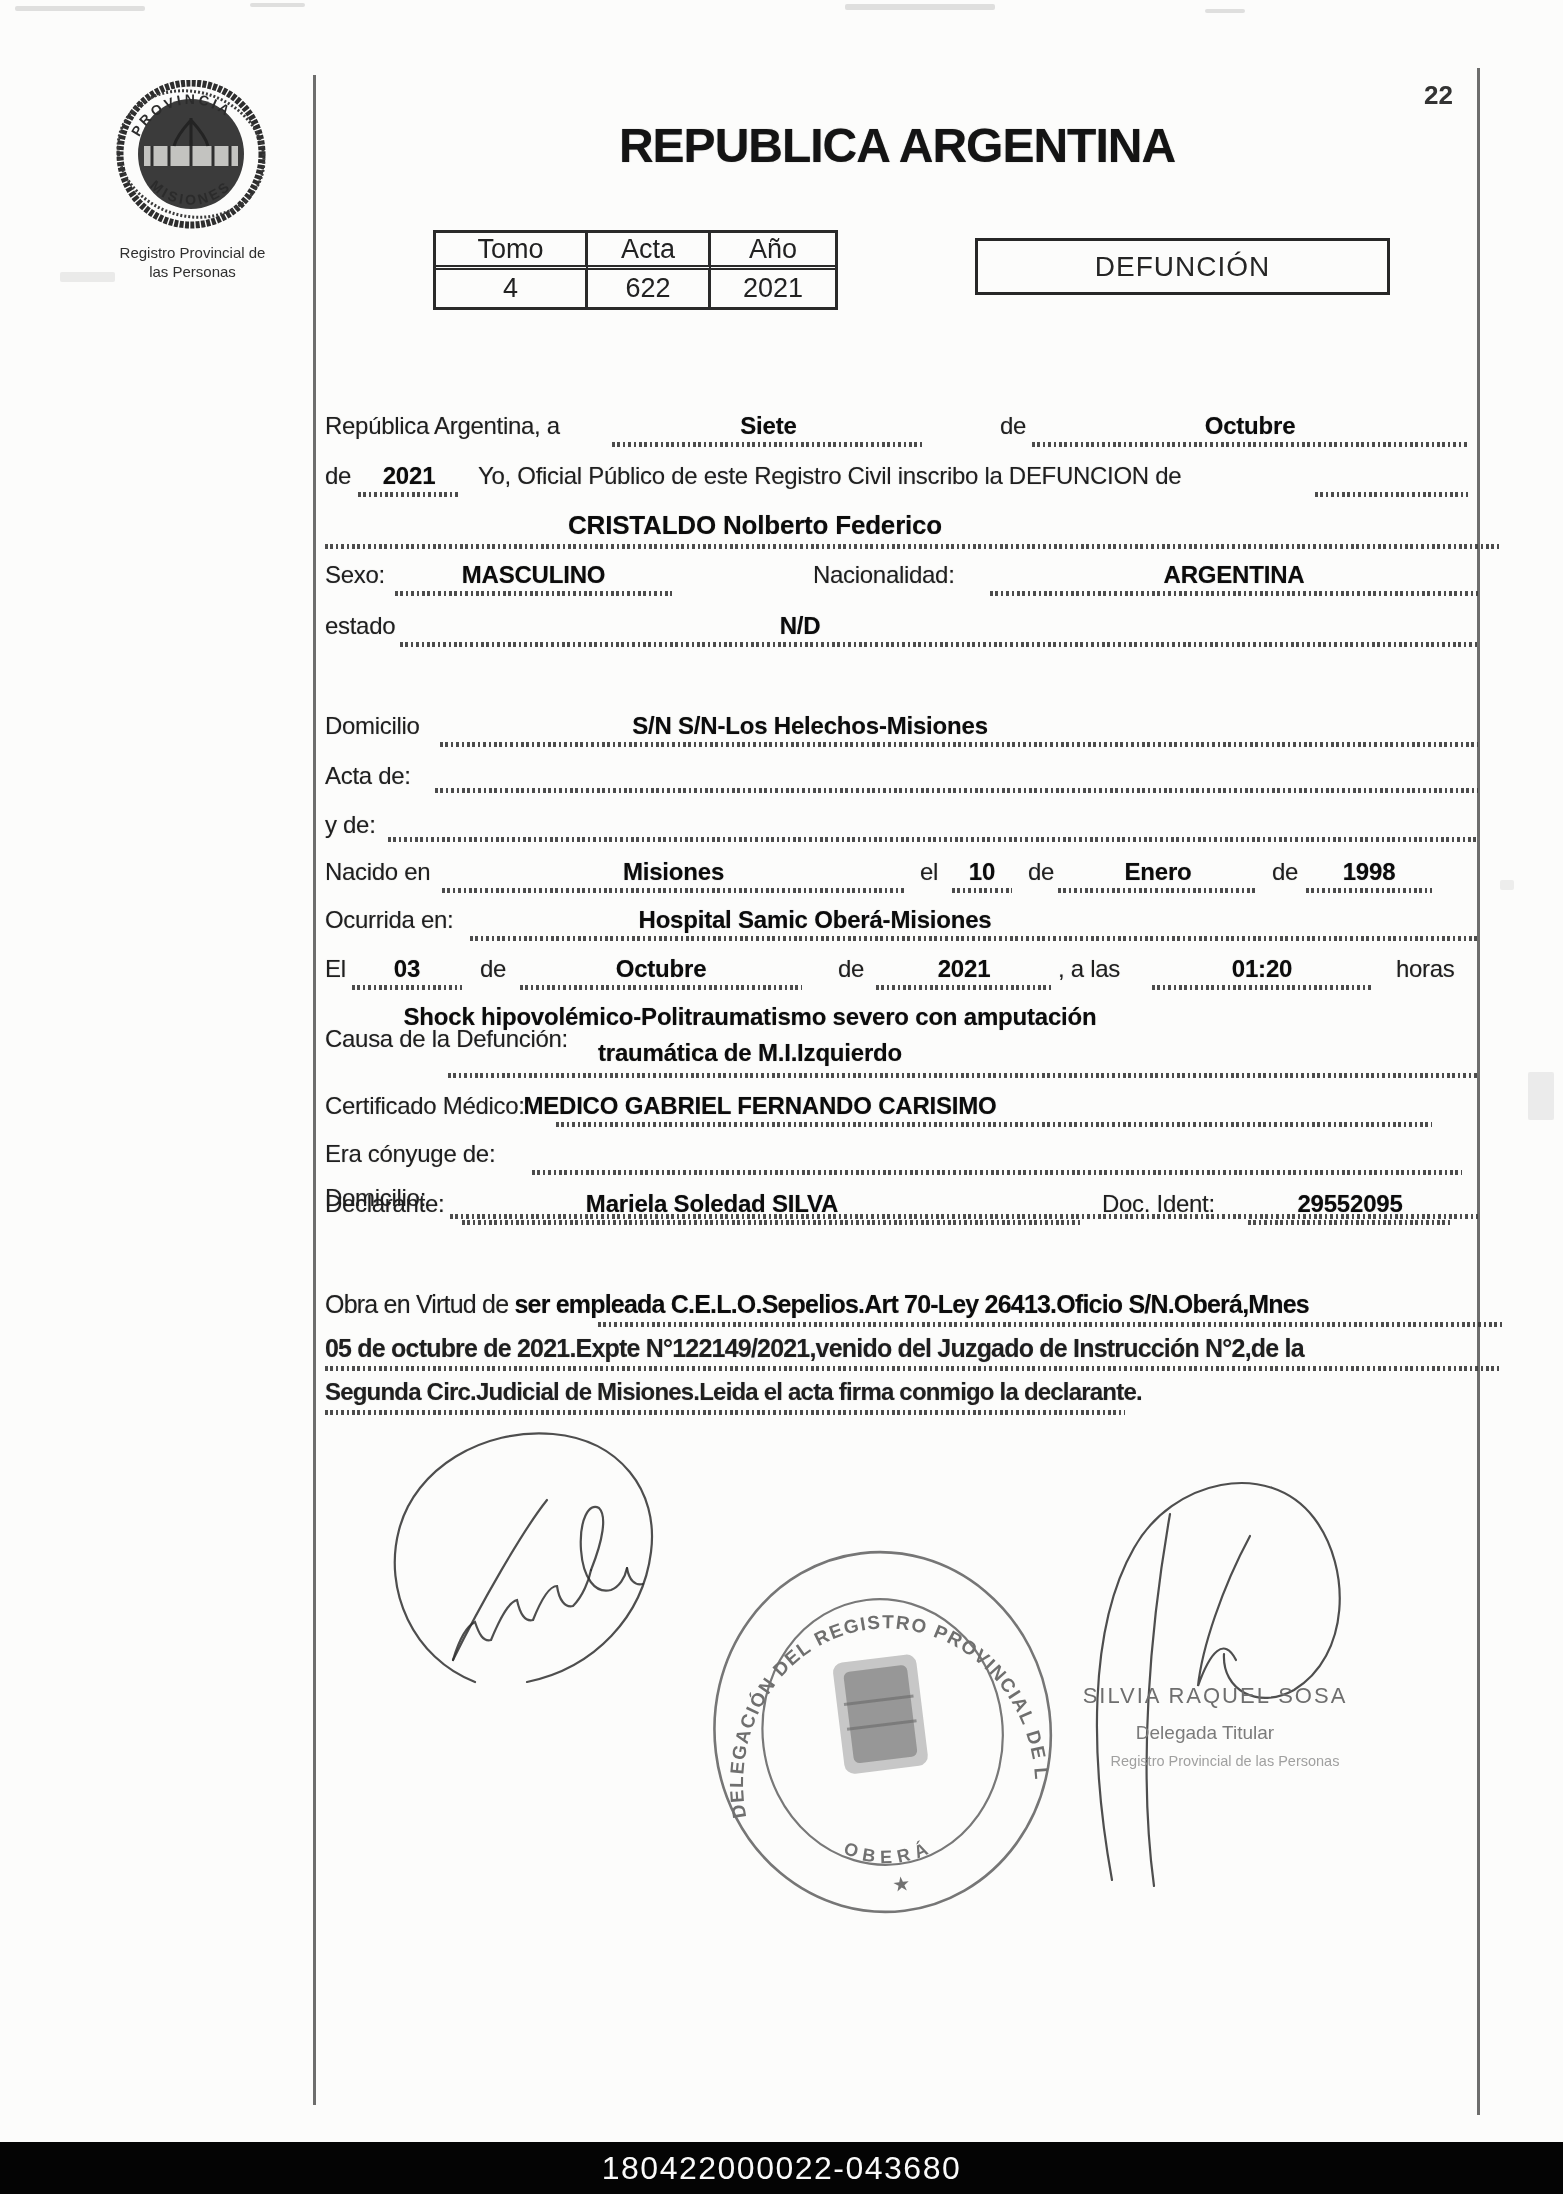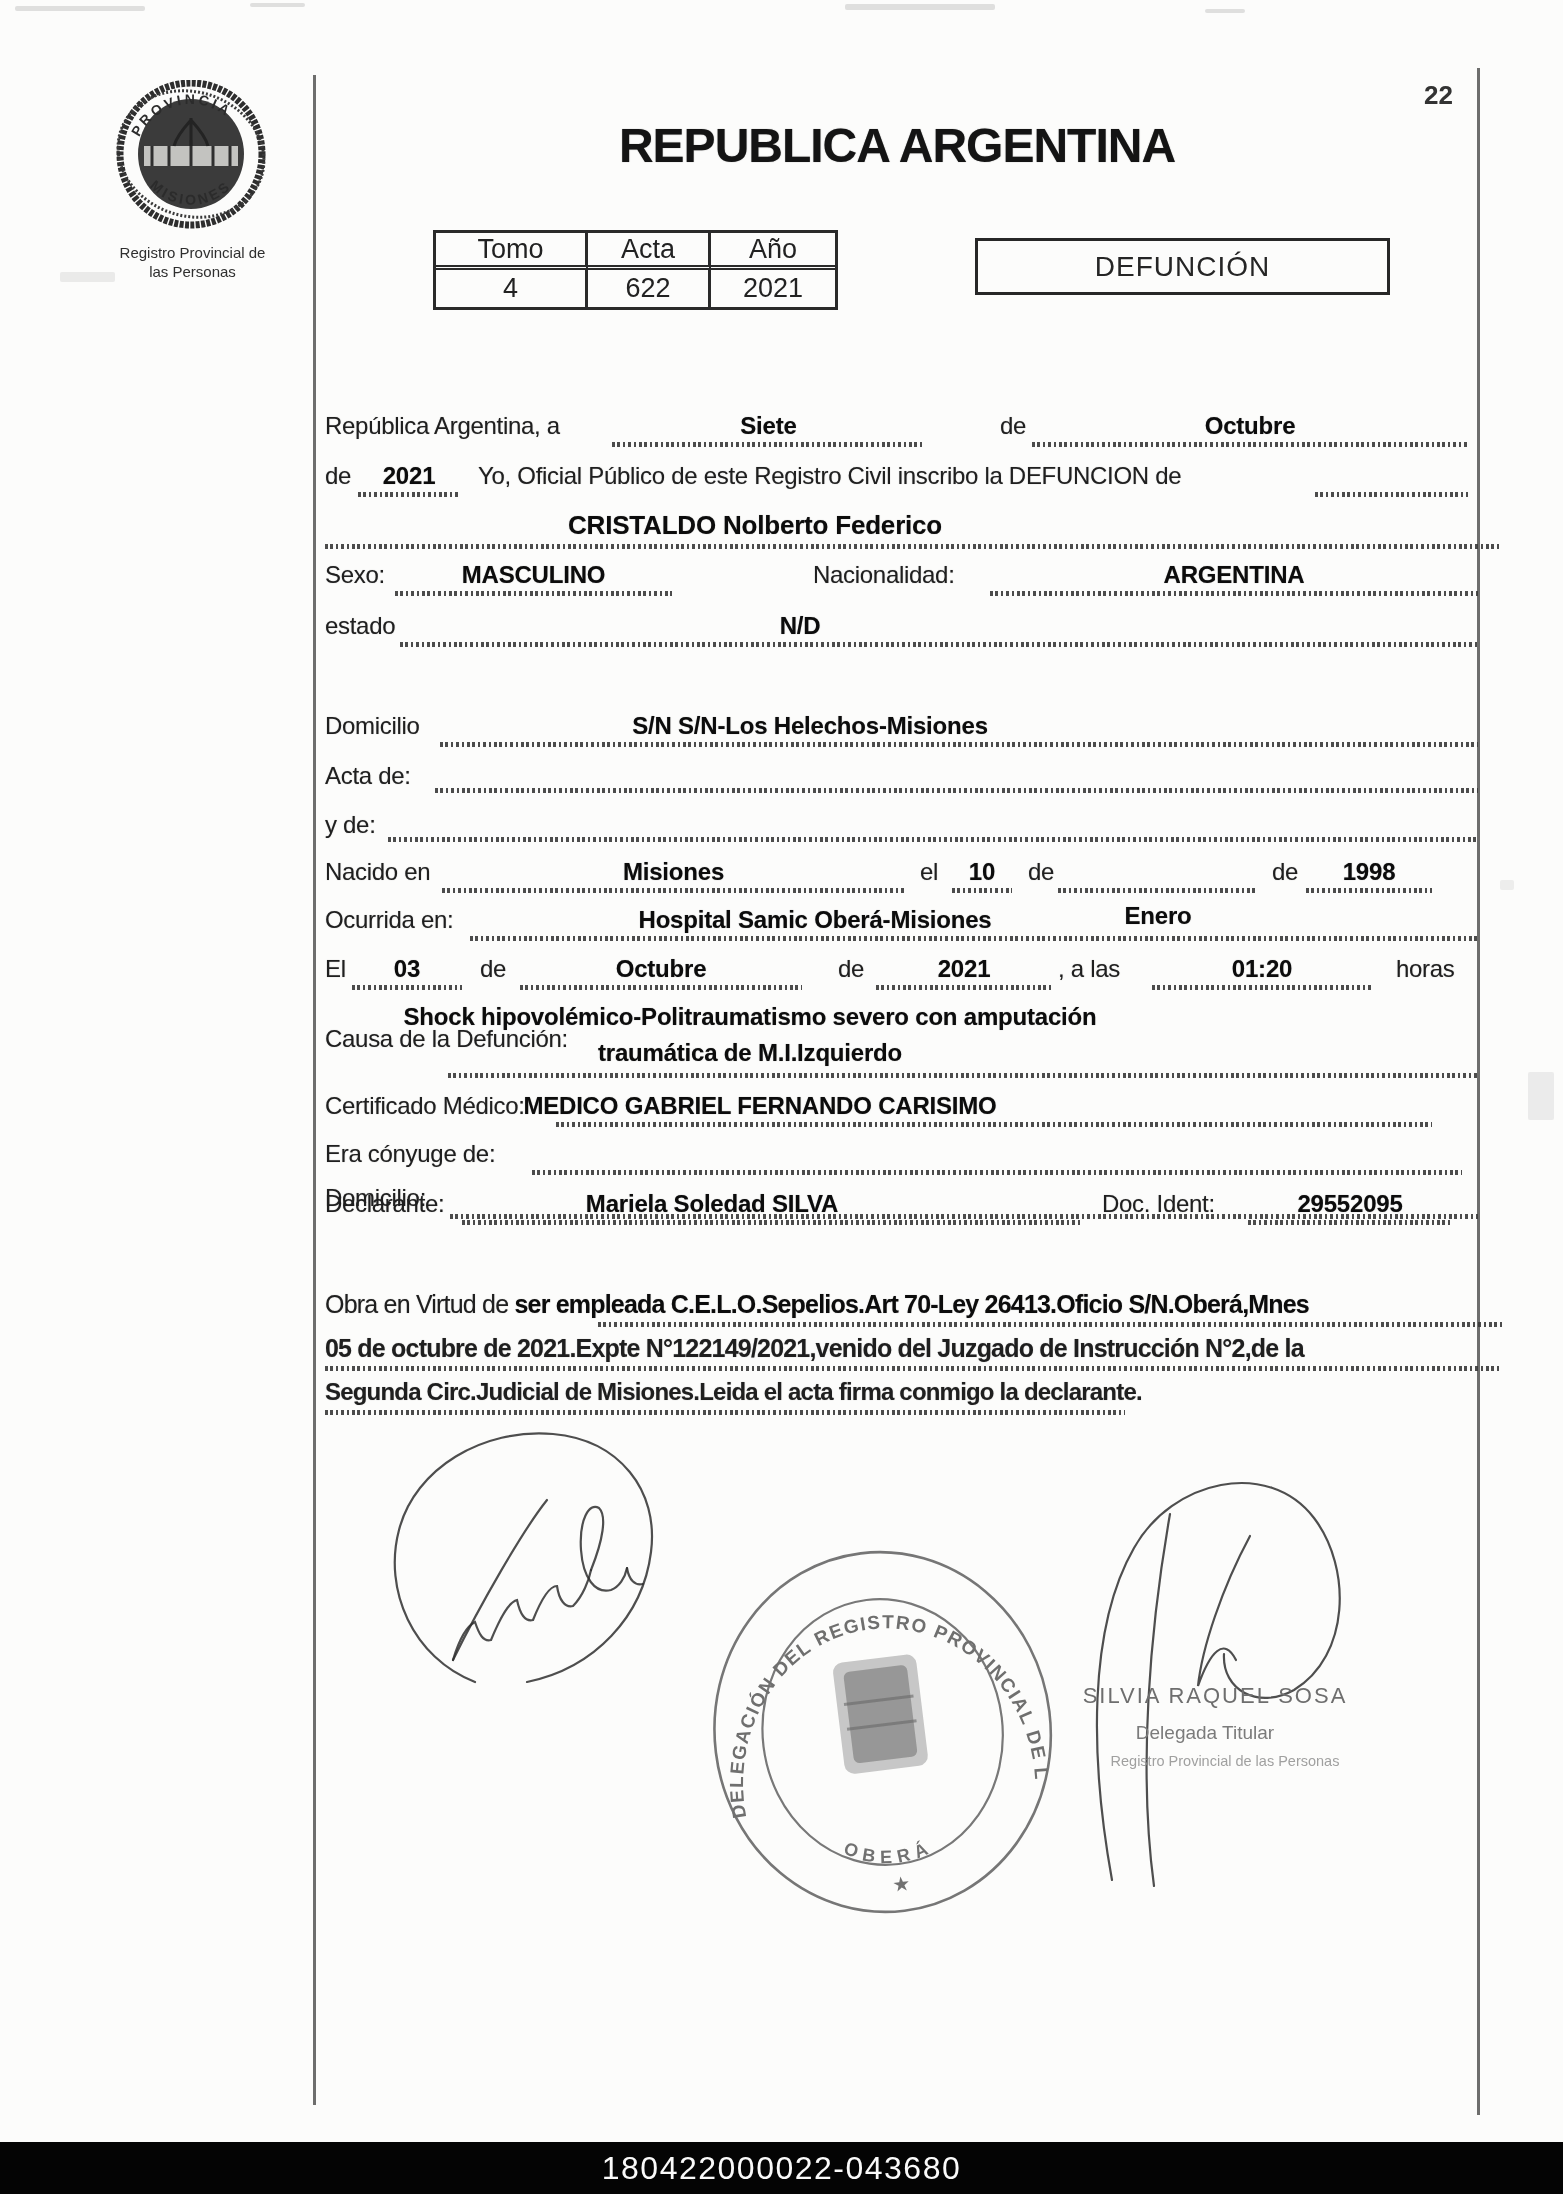--- a/index.html
+++ b/index.html
@@ -170,21 +170,21 @@
   </div>
 
   <div class="row" style="top:858px;">
     <span class="lbl" style="left:325px;">Nacido en</span>
     <span class="val" style="left:442px;width:463px;">Misiones</span>
     <div class="dots" style="left:442px;width:463px;"></div>
     <span class="stat" style="left:920px;">el</span>
     <span class="val" style="left:952px;width:60px;">10</span>
     <div class="dots" style="left:952px;width:60px;"></div>
     <span class="stat" style="left:1028px;">de</span>
-    <span class="val" style="left:1058px;width:200px;margin-top:44px;">Enero</span>
+    <span class="val" style="left:1058px;width:200px;">Enero</span>
     <div class="dots" style="left:1058px;width:200px;"></div>
     <span class="stat" style="left:1272px;">de</span>
     <span class="val" style="left:1306px;width:126px;">1998</span>
     <div class="dots" style="left:1306px;width:126px;"></div>
   </div>
 
   <div class="row" style="top:906px;">
     <span class="lbl" style="left:325px;">Ocurrida en:</span>
     <span class="val" style="left:470px;width:690px;">Hospital Samic Oberá-Misiones</span>
     <div class="dots" style="left:470px;width:1008px;"></div>

